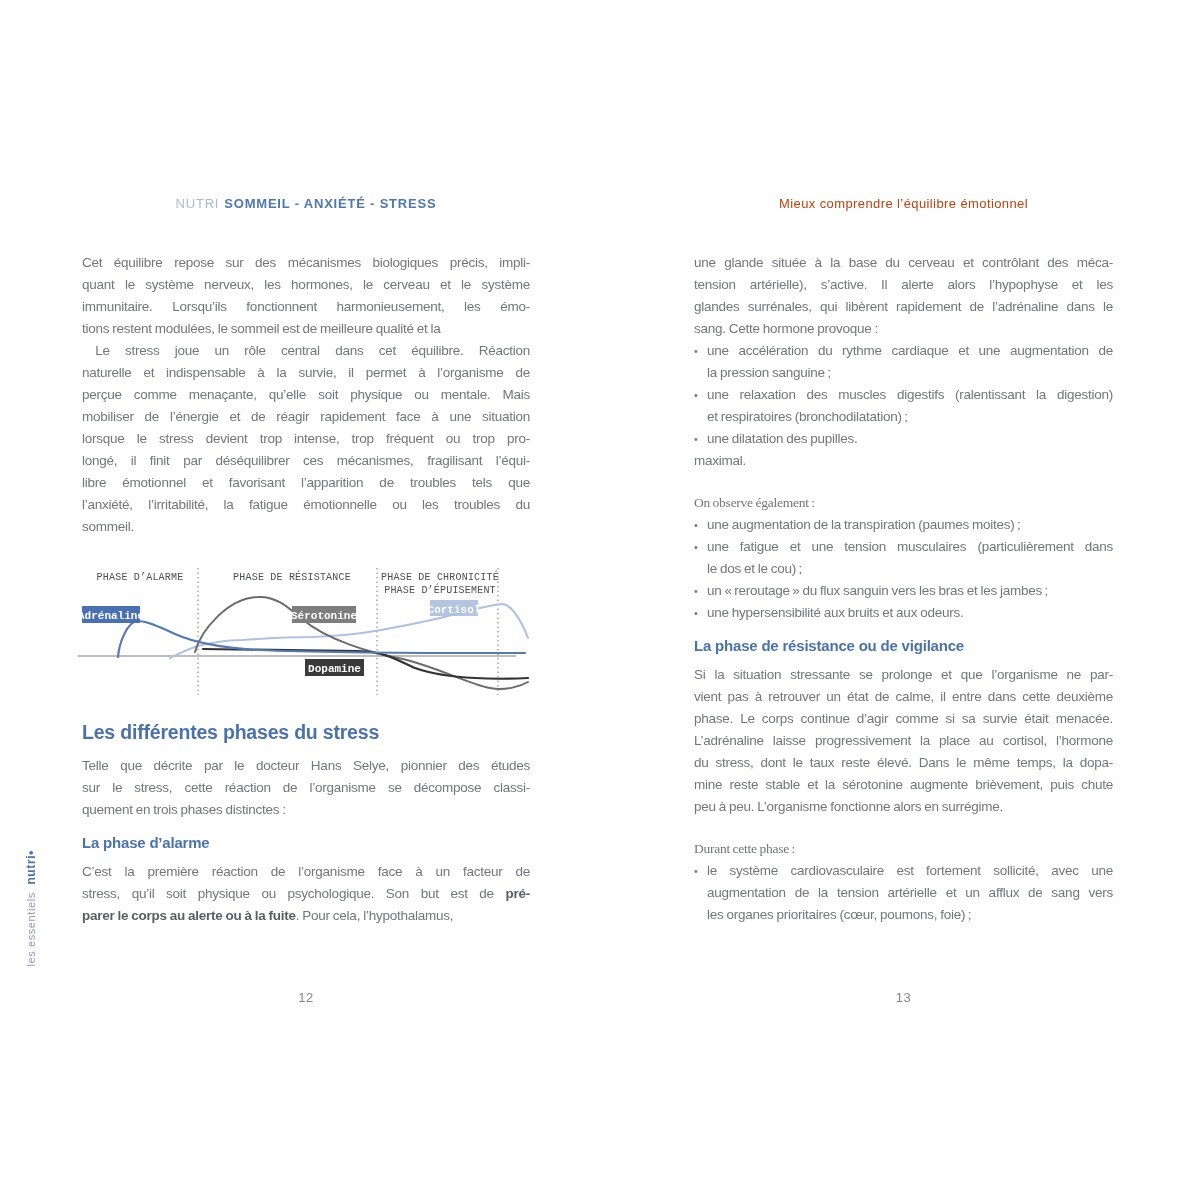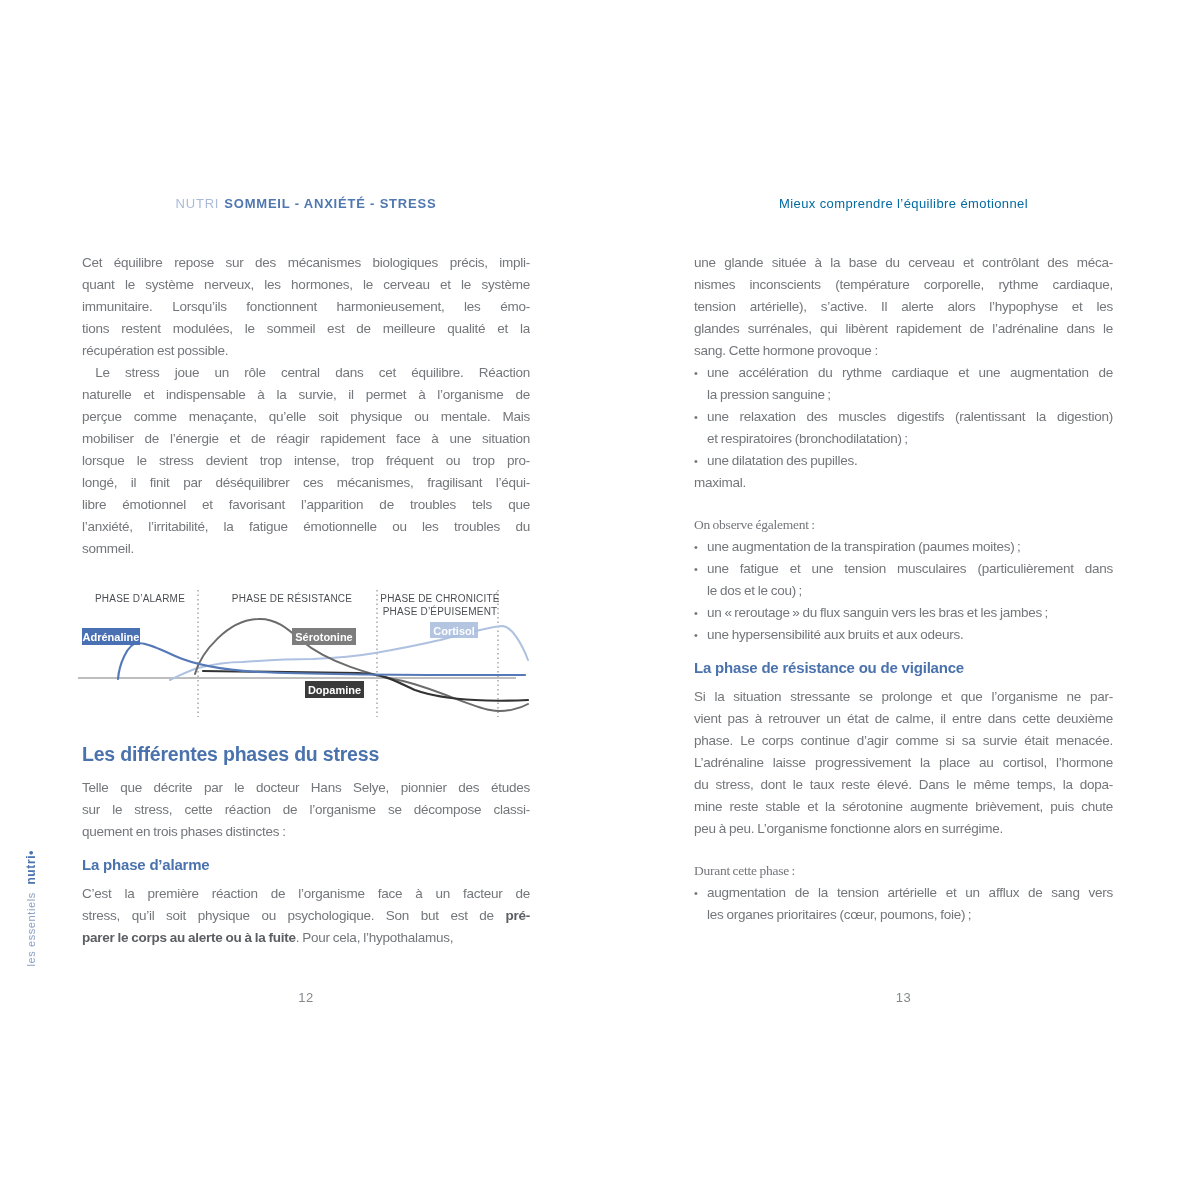--- a/index.html
+++ b/index.html
@@ -8,21 +8,21 @@
     font-family:"Liberation Sans", sans-serif; overflow:hidden;
   }
   .page { position:absolute; top:196px; }
   .page-left  { left:82px;  width:448px; }
   .page-right { left:694px; width:419px; }
 
   .runhead { height:18px; margin-bottom:38px; text-align:center;
              font-size:13px; letter-spacing:0.8px; white-space:nowrap; }
   .runhead .brand { color:#a9bbd8; font-weight:400; margin-right:5px; }
   .runhead .brand-title { color:#4f77b0; font-weight:700; }
-  .runhead-right { color:#0369a1; font-weight:400; letter-spacing:0.4px; }
+  .runhead-right { color:#c2410c; font-weight:400; letter-spacing:0.4px; }
 
   .para { color:#73767a; font-size:13.5px; letter-spacing:-0.25px; word-spacing:-0.5px; }
   .ln { height:22px; line-height:22px; text-align:justify; text-align-last:justify;
         overflow:hidden; hyphens:none; }
   .para .ln:last-child, .btext .ln:last-child { text-align-last:left; }
   .para b { font-weight:700; color:#5b5e62; }
 
   .bullets { color:#73767a; font-size:13.5px; letter-spacing:-0.25px; word-spacing:-0.5px; }
   .bullet { display:flex; }
   .bullet .marker { flex:0 0 13px; width:13px; line-height:22px; font-size:11px; color:#73767a; }
@@ -58,35 +58,34 @@
 <section class="page page-left">
   <div class="runhead">
     <span class="brand">NUTRI</span><span class="brand-title">SOMMEIL - ANXIÉTÉ - STRESS</span>
   </div>
 
   <div class="para">
       <div class="ln"><span>Cet équilibre repose sur des mécanismes biologiques précis, impli-</span></div>
       <div class="ln"><span>quant le système nerveux, les hormones, le cerveau et le système</span></div>
       <div class="ln"><span>immunitaire. Lorsqu’ils fonctionnent harmonieusement, les émo-</span></div>
       <div class="ln"><span>tions restent modulées, le sommeil est de meilleure qualité et la</span></div>
-      <div class="ln"><span>récupération est possible.</span></div>
     </div>
   <div class="para">
       <div class="ln"><span> Le stress joue un rôle central dans cet équilibre. Réaction</span></div>
       <div class="ln"><span>naturelle et indispensable à la survie, il permet à l’organisme de</span></div>
       <div class="ln"><span>perçue comme menaçante, qu’elle soit physique ou mentale. Mais</span></div>
       <div class="ln"><span>mobiliser de l’énergie et de réagir rapidement face à une situation</span></div>
       <div class="ln"><span>lorsque le stress devient trop intense, trop fréquent ou trop pro-</span></div>
       <div class="ln"><span>longé, il finit par déséquilibrer ces mécanismes, fragilisant l’équi-</span></div>
       <div class="ln"><span>libre émotionnel et favorisant l’apparition de troubles tels que</span></div>
       <div class="ln"><span>l’anxiété, l’irritabilité, la fatigue émotionnelle ou les troubles du</span></div>
       <div class="ln"><span>sommeil.</span></div>
     </div>
 
-  <figure class="chart-fig" style="">
+  <figure class="chart-fig" style="font-family:Liberation Mono, monospace;">
     <svg width="452" height="135" viewBox="0 0 452 135">
         <line x1="0" y1="92" x2="438" y2="92" stroke="#a8a8a8" stroke-width="1.5"></line>
         <line x1="120" y1="4" x2="120" y2="131" stroke="#909090" stroke-width="1.2" stroke-dasharray="1.5 3"></line>
         <line x1="299" y1="4" x2="299" y2="131" stroke="#909090" stroke-width="1.2" stroke-dasharray="1.5 3"></line>
         <line x1="420" y1="4" x2="420" y2="131" stroke="#909090" stroke-width="1.2" stroke-dasharray="1.5 3"></line>
         <text x="62" y="16" text-anchor="middle" class="phase-label"><tspan x="62" dy="0">PHASE D’ALARME</tspan></text>
         <text x="214" y="16" text-anchor="middle" class="phase-label"><tspan x="214" dy="0">PHASE DE RÉSISTANCE</tspan></text>
         <text x="362" y="16" text-anchor="middle" class="phase-label"><tspan x="362" dy="0">PHASE DE CHRONICITÉ</tspan><tspan x="362" dy="13">PHASE D’ÉPUISEMENT</tspan></text>
         <path d="M92,94 C105,88 112,84 120,82 C140,77 155,76 164,76 C190,74 215,73 235,73 C260,72 280,70 297,67 C320,63 345,58 362,54 C385,48 415,40 425,40 C434,41 444,58 450,74" fill="none" stroke="#aec1e0" stroke-width="2" stroke-linecap="round"></path>
         <path d="M117,88 C123,66 150,34 180,33 C198,32 210,43 224,55 C250,77 295,89 320,94 C355,101 390,120 412,124 C428,127 443,122 450,118" fill="none" stroke="#6b6b6b" stroke-width="2" stroke-linecap="round"></path>
@@ -117,21 +116,20 @@
     </div>
 
   <div class="pagenum">12</div>
 </section>
 
 <section class="page page-right">
   <div class="runhead runhead-right">Mieux comprendre l’équilibre émotionnel</div>
 
   <div class="para">
       <div class="ln"><span>une glande située à la base du cerveau et contrôlant des méca-</span></div>
-      <div class="ln"><span>nismes inconscients (température corporelle, rythme cardiaque,</span></div>
       <div class="ln"><span>tension artérielle), s’active. Il alerte alors l’hypophyse et les</span></div>
       <div class="ln"><span>glandes surrénales, qui libèrent rapidement de l’adrénaline dans le</span></div>
       <div class="ln"><span>sang. Cette hormone provoque&nbsp;:</span></div>
     </div>
   <div class="bullets">
       <div class="bullet">
         <span class="marker">•</span>
         <div class="btext">
           <div class="ln">une accélération du rythme cardiaque et une augmentation de</div>
           <div class="ln">la pression sanguine ;</div>
@@ -195,20 +193,21 @@
       <div class="ln"><span>mine reste stable et la sérotonine augmente brièvement, puis chute</span></div>
       <div class="ln"><span>peu à peu. L’organisme fonctionne alors en surrégime.</span></div>
     </div>
   <div class="para gap">
       <div class="ln"><span>Durant cette phase&nbsp;:</span></div>
     </div>
   <div class="bullets">
       <div class="bullet">
         <span class="marker">•</span>
         <div class="btext">
+          <div class="ln">le système cardiovasculaire est fortement sollicité, avec une</div>
           <div class="ln">augmentation de la tension artérielle et un afflux de sang vers</div>
           <div class="ln">les organes prioritaires (cœur, poumons, foie) ;</div>
         </div>
       </div>
     </div>
 
   <div class="pagenum">13</div>
 </section>
 
 </body></html>

